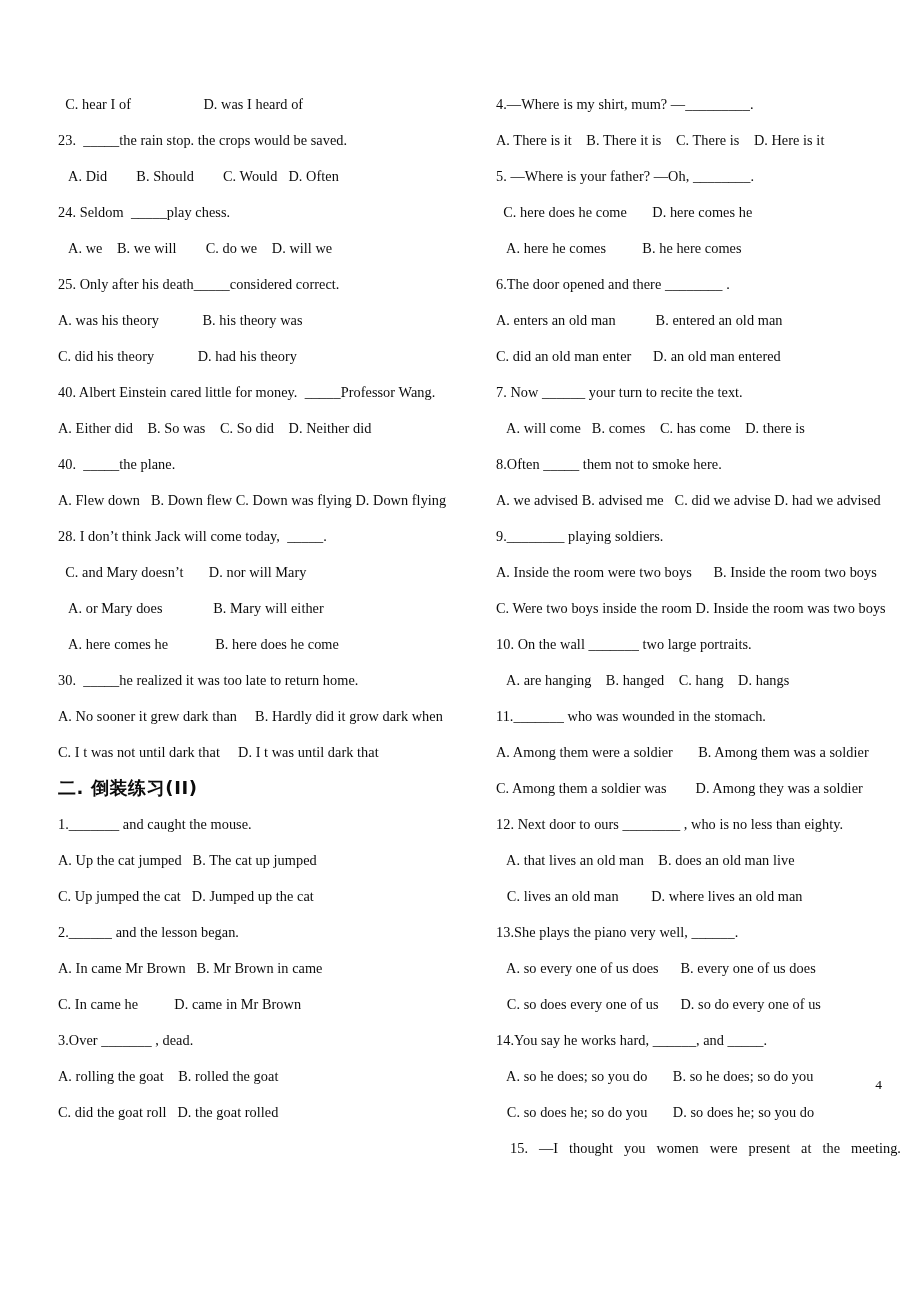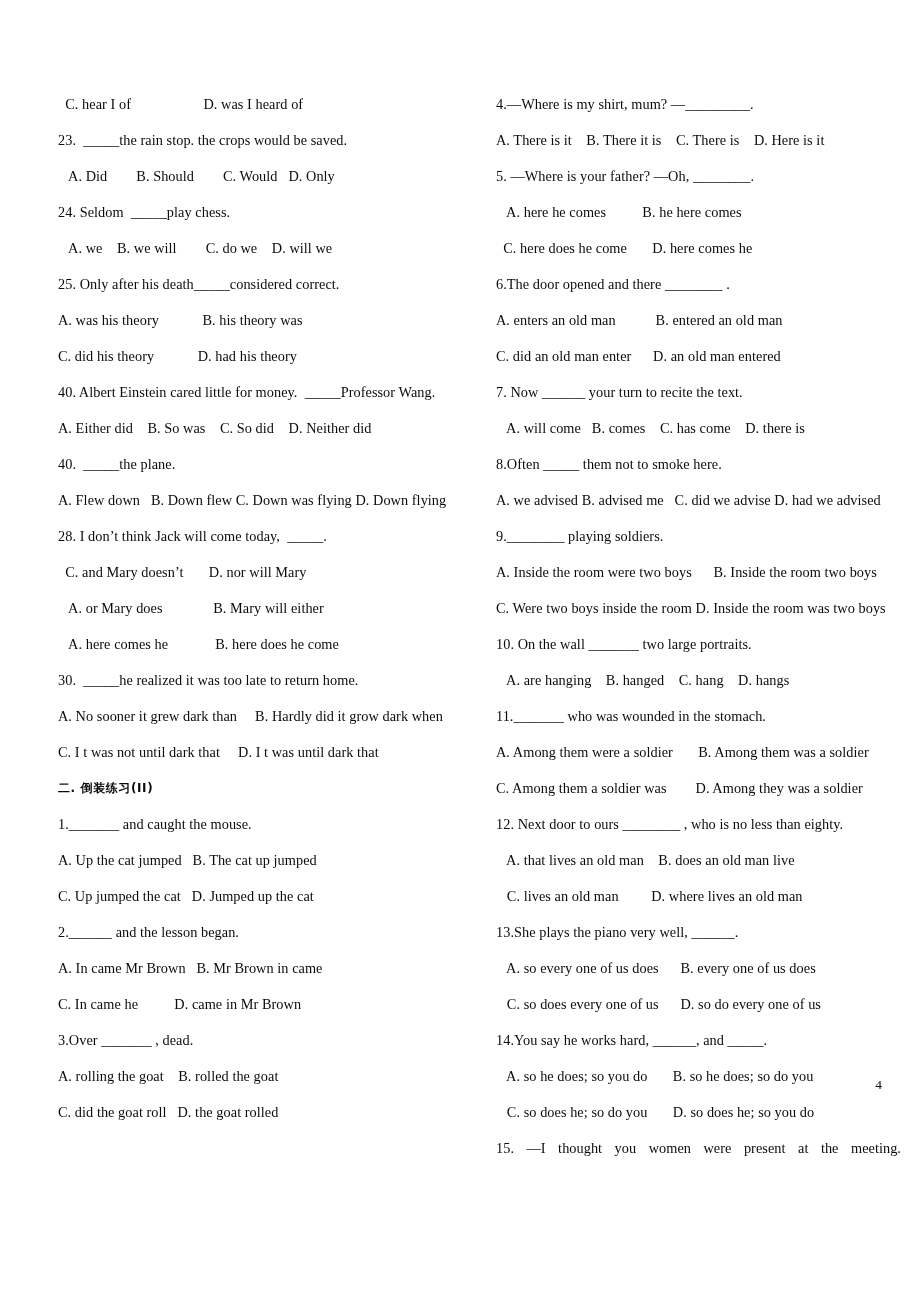--- a/index.html
+++ b/index.html
@@ -27,47 +27,48 @@
     font-size: 14.3px;
     line-height: 36px;
     height: 36px;
     white-space: pre;
     color: #0b0b0b;
     letter-spacing: 0.05px;
   }
   .ln.cjk {
     font-family: "DejaVu Sans", "Liberation Sans", sans-serif;
     font-weight: bold;
-    font-size: 12px;
+    font-size: 18px;
     letter-spacing: 0.6px;
   }
   .ln.justify {
     white-space: normal;
     text-align: justify;
     text-align-last: justify;
     word-spacing: 0.5px;
+    margin-left: 14px;
   }
   .pageno {
     position: absolute;
     right: 38px;
     bottom: 81px;
     font-size: 13.5px;
     font-family: "Liberation Serif", "DejaVu Serif", serif;
     color: #0b0b0b;
   }
 </style>
 </head>
 <body>
 
 <div class="page">
 
   <div class="col col-left">
       <div class="ln">  C. hear I of                    D. was I heard of</div>
       <div class="ln">23.  _____the rain stop. the crops would be saved.</div>
-      <div class="ln">   A. Did        B. Should        C. Would   D. Only</div>
+      <div class="ln">   A. Did        B. Should        C. Would   D. Often</div>
       <div class="ln">24. Seldom  _____play chess.</div>
       <div class="ln">   A. we    B. we will        C. do we    D. will we</div>
       <div class="ln">25. Only after his death_____considered correct.</div>
       <div class="ln">A. was his theory            B. his theory was</div>
       <div class="ln">C. did his theory            D. had his theory</div>
       <div class="ln">40. Albert Einstein cared little for money.  _____Professor Wang.</div>
       <div class="ln">A. Either did    B. So was    C. So did    D. Neither did</div>
       <div class="ln">40.  _____the plane.</div>
       <div class="ln">A. Flew down   B. Down flew C. Down was flying D. Down flying</div>
       <div class="ln">28. I don’t think Jack will come today,  _____.</div>
@@ -85,22 +86,22 @@
       <div class="ln">A. In came Mr Brown   B. Mr Brown in came</div>
       <div class="ln">C. In came he          D. came in Mr Brown</div>
       <div class="ln">3.Over _______ , dead.</div>
       <div class="ln">A. rolling the goat    B. rolled the goat</div>
       <div class="ln">C. did the goat roll   D. the goat rolled</div>
     </div>
   <div class="col col-right">
       <div class="ln">4.—Where is my shirt, mum? —_________.</div>
       <div class="ln">A. There is it    B. There it is    C. There is    D. Here is it</div>
       <div class="ln">5. —Where is your father? —Oh, ________.</div>
+      <div class="ln">  C. here does he come       D. here comes he</div>
       <div class="ln">   A. here he comes          B. he here comes</div>
-      <div class="ln">  C. here does he come       D. here comes he</div>
       <div class="ln">6.The door opened and there ________ .</div>
       <div class="ln">A. enters an old man           B. entered an old man</div>
       <div class="ln">C. did an old man enter      D. an old man entered</div>
       <div class="ln">7. Now ______ your turn to recite the text.</div>
       <div class="ln">   A. will come   B. comes    C. has come    D. there is</div>
       <div class="ln">8.Often _____ them not to smoke here.</div>
       <div class="ln">A. we advised B. advised me   C. did we advise D. had we advised</div>
       <div class="ln">9.________ playing soldiers.</div>
       <div class="ln">A. Inside the room were two boys      B. Inside the room two boys</div>
       <div class="ln">C. Were two boys inside the room D. Inside the room was two boys</div>

